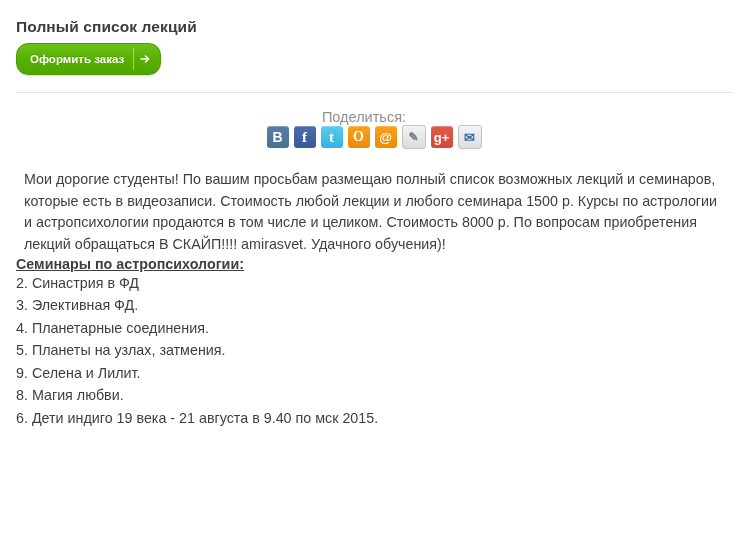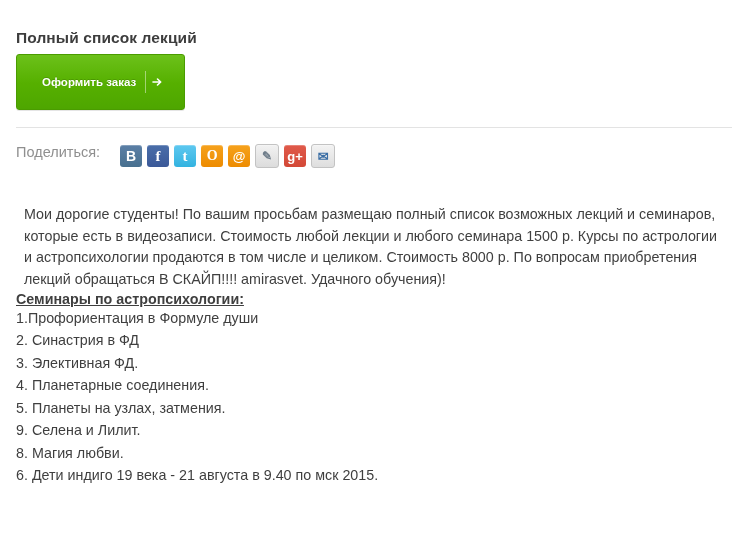--- a/index.html
+++ b/index.html
@@ -17,35 +17,35 @@
   }
   .page {
     padding: 14px 16px 0 16px;
     box-sizing: border-box;
     width: 748px;
   }
   .title {
     font-size: 15.5px;
     font-weight: bold;
     color: #3d3d3d;
-    margin: 15px 0 7px 0;
+    margin: 4px 0 7px 0;
     letter-spacing: 0.1px;
   }
   .subtitle {
     font-size: 14.5px;
     color: #8a8a8a;
     margin: 0 0 12px 0;
   }
   .order-btn {
     display: inline-flex;
     align-items: center;
     background: linear-gradient(to bottom, #6cc11a 0%, #56b000 52%, #4ea600 100%);
     border: 1px solid #4a9c00;
-    border-radius: 3px;
-    padding: 16px;
+    border-radius: 12px;
+    padding: 4px;
     height: 22px;
     cursor: pointer;
     box-shadow: 0 1px 0 rgba(0,0,0,0.10);
   }
   .order-btn .lbl {
     color: #ffffff;
     font-size: 11.5px;
     font-weight: bold;
     padding: 0 9px;
     line-height: 22px;
@@ -62,22 +62,24 @@
   }
   .order-btn .arrow-box svg { display: block; }
   .divider {
     border: 0;
     border-top: 1px solid #e3e3e3;
     margin: 17px 0 0 0;
     width: 716px;
   }
   .share-row {
     display: flex;
+    align-items: center;
     margin-top: 16px;
     height: 24px;
+    flex-direction: column;
   }
   .share-label {
     font-size: 14.5px;
     color: #8f8f8f;
     margin-right: 20px;
   }
   .share-icons {
     display: flex;
     align-items: center;
     gap: 5px;
@@ -160,21 +162,20 @@
       <span class="sicon gp">g+</span>
       <span class="sicon em">✉</span>
     </div>
   </div>
 
   <div class="body-text">Мои дорогие студенты! По вашим просьбам размещаю полный список возможных лекций и семинаров, которые есть в видеозаписи. Стоимость любой лекции и любого семинара 1500 р. Курсы по астрологии и астропсихологии продаются в том числе и целиком. Стоимость 8000 р. По вопросам приобретения лекций обращаться В СКАЙП!!!! amirasvet. Удачного обучения)!</div>
 
   <div class="section-head">Семинары по астропсихологии:</div>
 
   <ul class="list">
-    <li>1.Профориентация в Формуле души</li>
     <li>2. Синастрия в ФД</li>
     <li>3. Элективная ФД.</li>
     <li>4. Планетарные соединения.</li>
     <li>5. Планеты на узлах, затмения.</li>
     <li>9. Селена и Лилит.</li>
     <li>8. Магия любви.</li>
     <li>6. Дети индиго 19 века - 21 августа в 9.40 по мск 2015.</li>
   </ul>
 
 </div>

